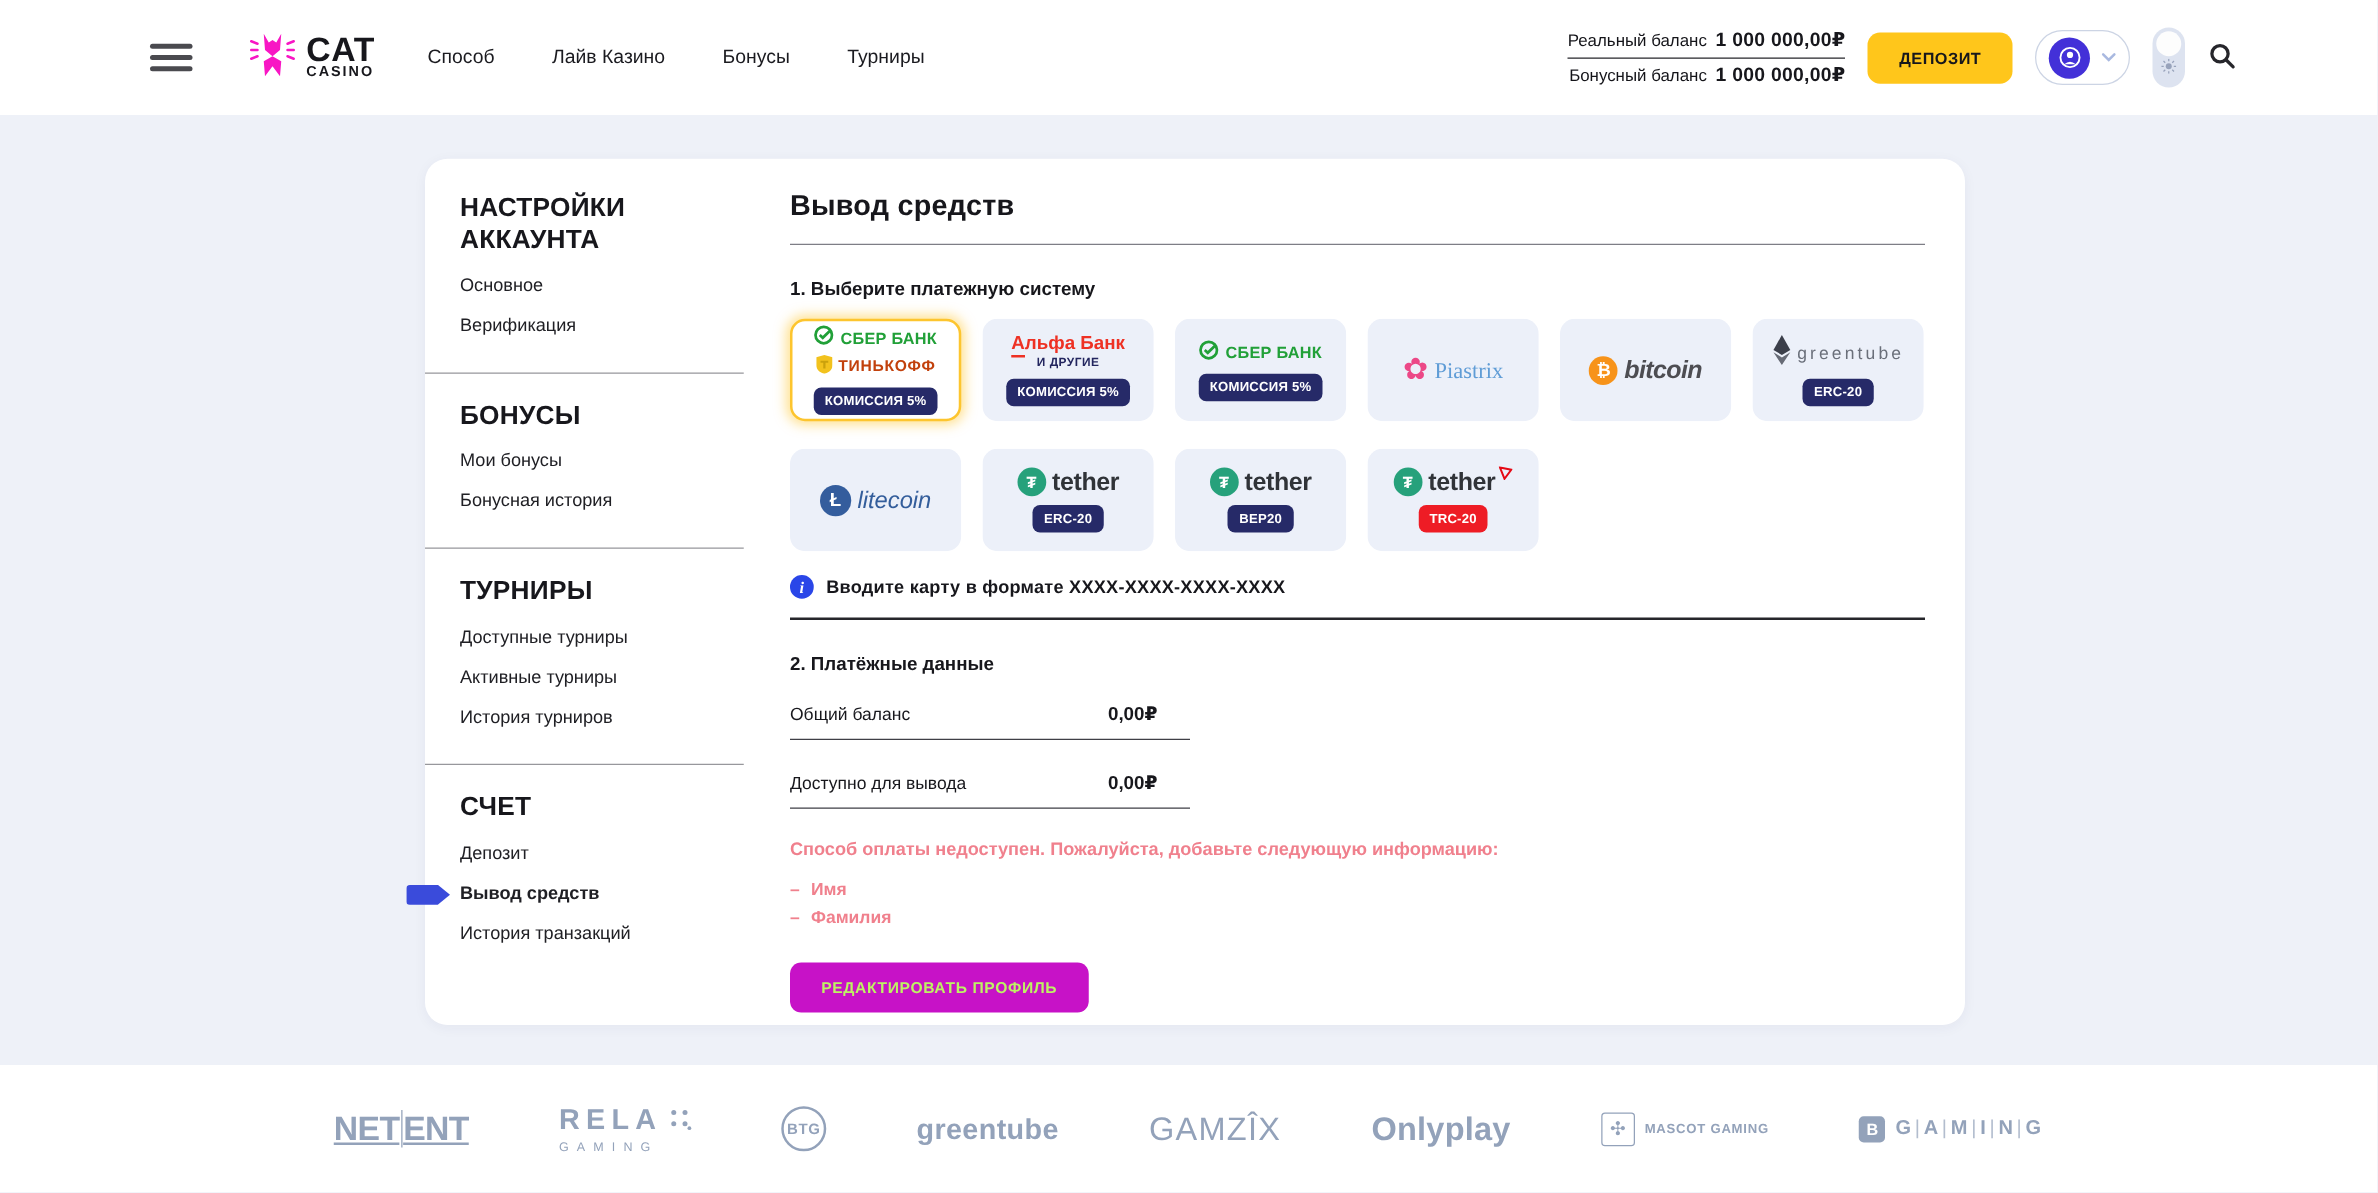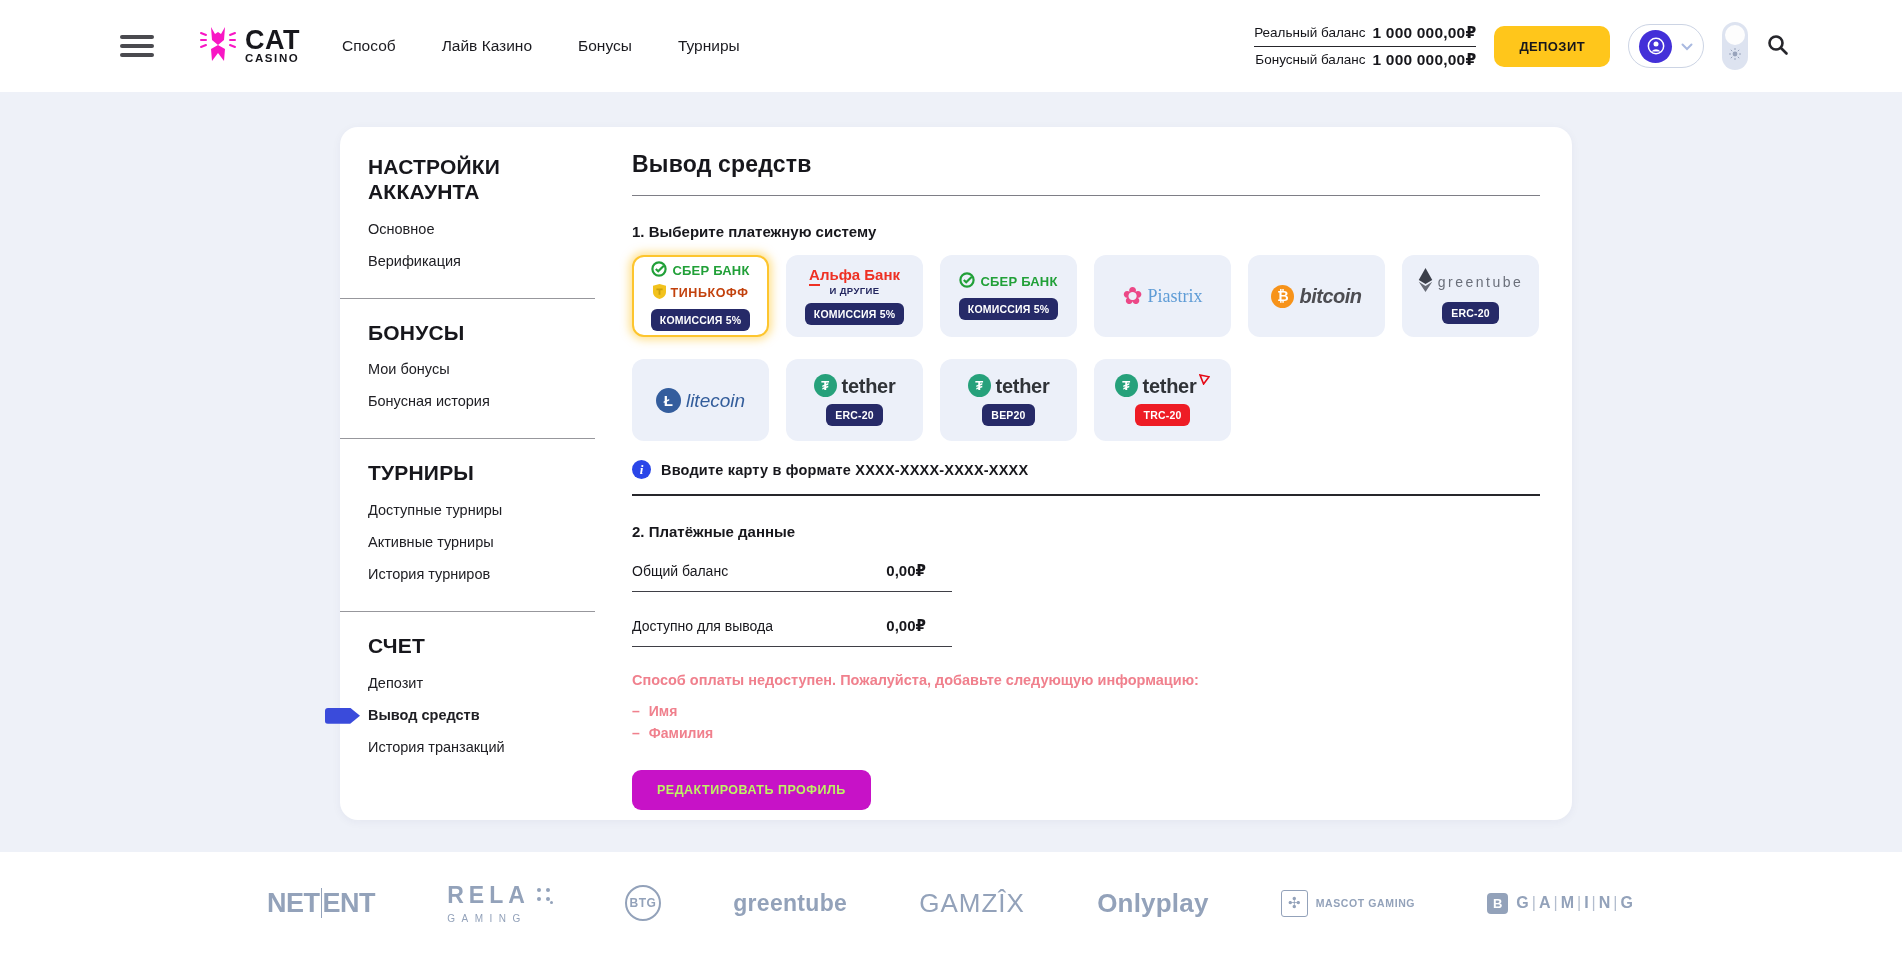--- a/index.html
+++ b/index.html
@@ -89,21 +89,21 @@
   .warning-text { margin-top:14px; color:#f0808d; font-size:14.5px; font-weight:600; }
   .warning-list { margin-top:15px; list-style:none; }
   .warning-list li { color:#f0808d; font-size:14px; font-weight:600; margin-top:6px; display:flex; gap:9px; }
   .edit-btn { margin-top:29px; background:#c712c7; color:#bef264; border:none; border-radius:9px;
     padding:13px 25px; font-family:inherit; font-size:12.5px; font-weight:800; letter-spacing:0.5px; cursor:pointer; }
 
   
   .footer { position:absolute; left:0; bottom:0; width:100%; height:102px; background:#fff; display:flex; align-items:center; }
   .providers { width:1368px; margin:0 auto; display:flex; align-items:center; justify-content:space-between; color:#93a2ba; }
   .prov { display:flex; align-items:center; gap:8px; }
-  .prov-netent { font-size:27px; font-weight:800; letter-spacing:-0.5px; display:flex; align-items:flex-start; }
+  .prov-netent { font-size:27px; font-weight:800; letter-spacing:-0.5px; display:flex; align-items:flex-start;text-decoration:underline; }
   .prov-netent .vbar { display:inline-block; width:1px; height:30px; background:#93a2ba; margin:0 1px; }
   .prov-relax { display:flex; flex-direction:column; align-items:flex-start; gap:4px; }
   .prov-relax-top { display:flex; align-items:center; gap:7px; font-size:23px; font-weight:600; letter-spacing:5px; }
   .relax-dots { width:16px; height:16px; position:relative; }
   .relax-dots i { position:absolute; width:4.5px; height:4.5px; border-radius:50%; background:#93a2ba; }
   .prov-relax-sub { font-size:10px; font-weight:500; letter-spacing:6.5px; }
   .prov-btg { width:36px; height:36px; border:2px solid #93a2ba; border-radius:50%; display:flex; align-items:center; justify-content:center;
     font-size:12px; font-weight:800; letter-spacing:0.5px; }
   .prov-greentube { font-size:23px; font-weight:700; letter-spacing:0.3px; }
   .prov-gamzix { font-size:26px; font-weight:400; letter-spacing:1px;text-align:right; }

